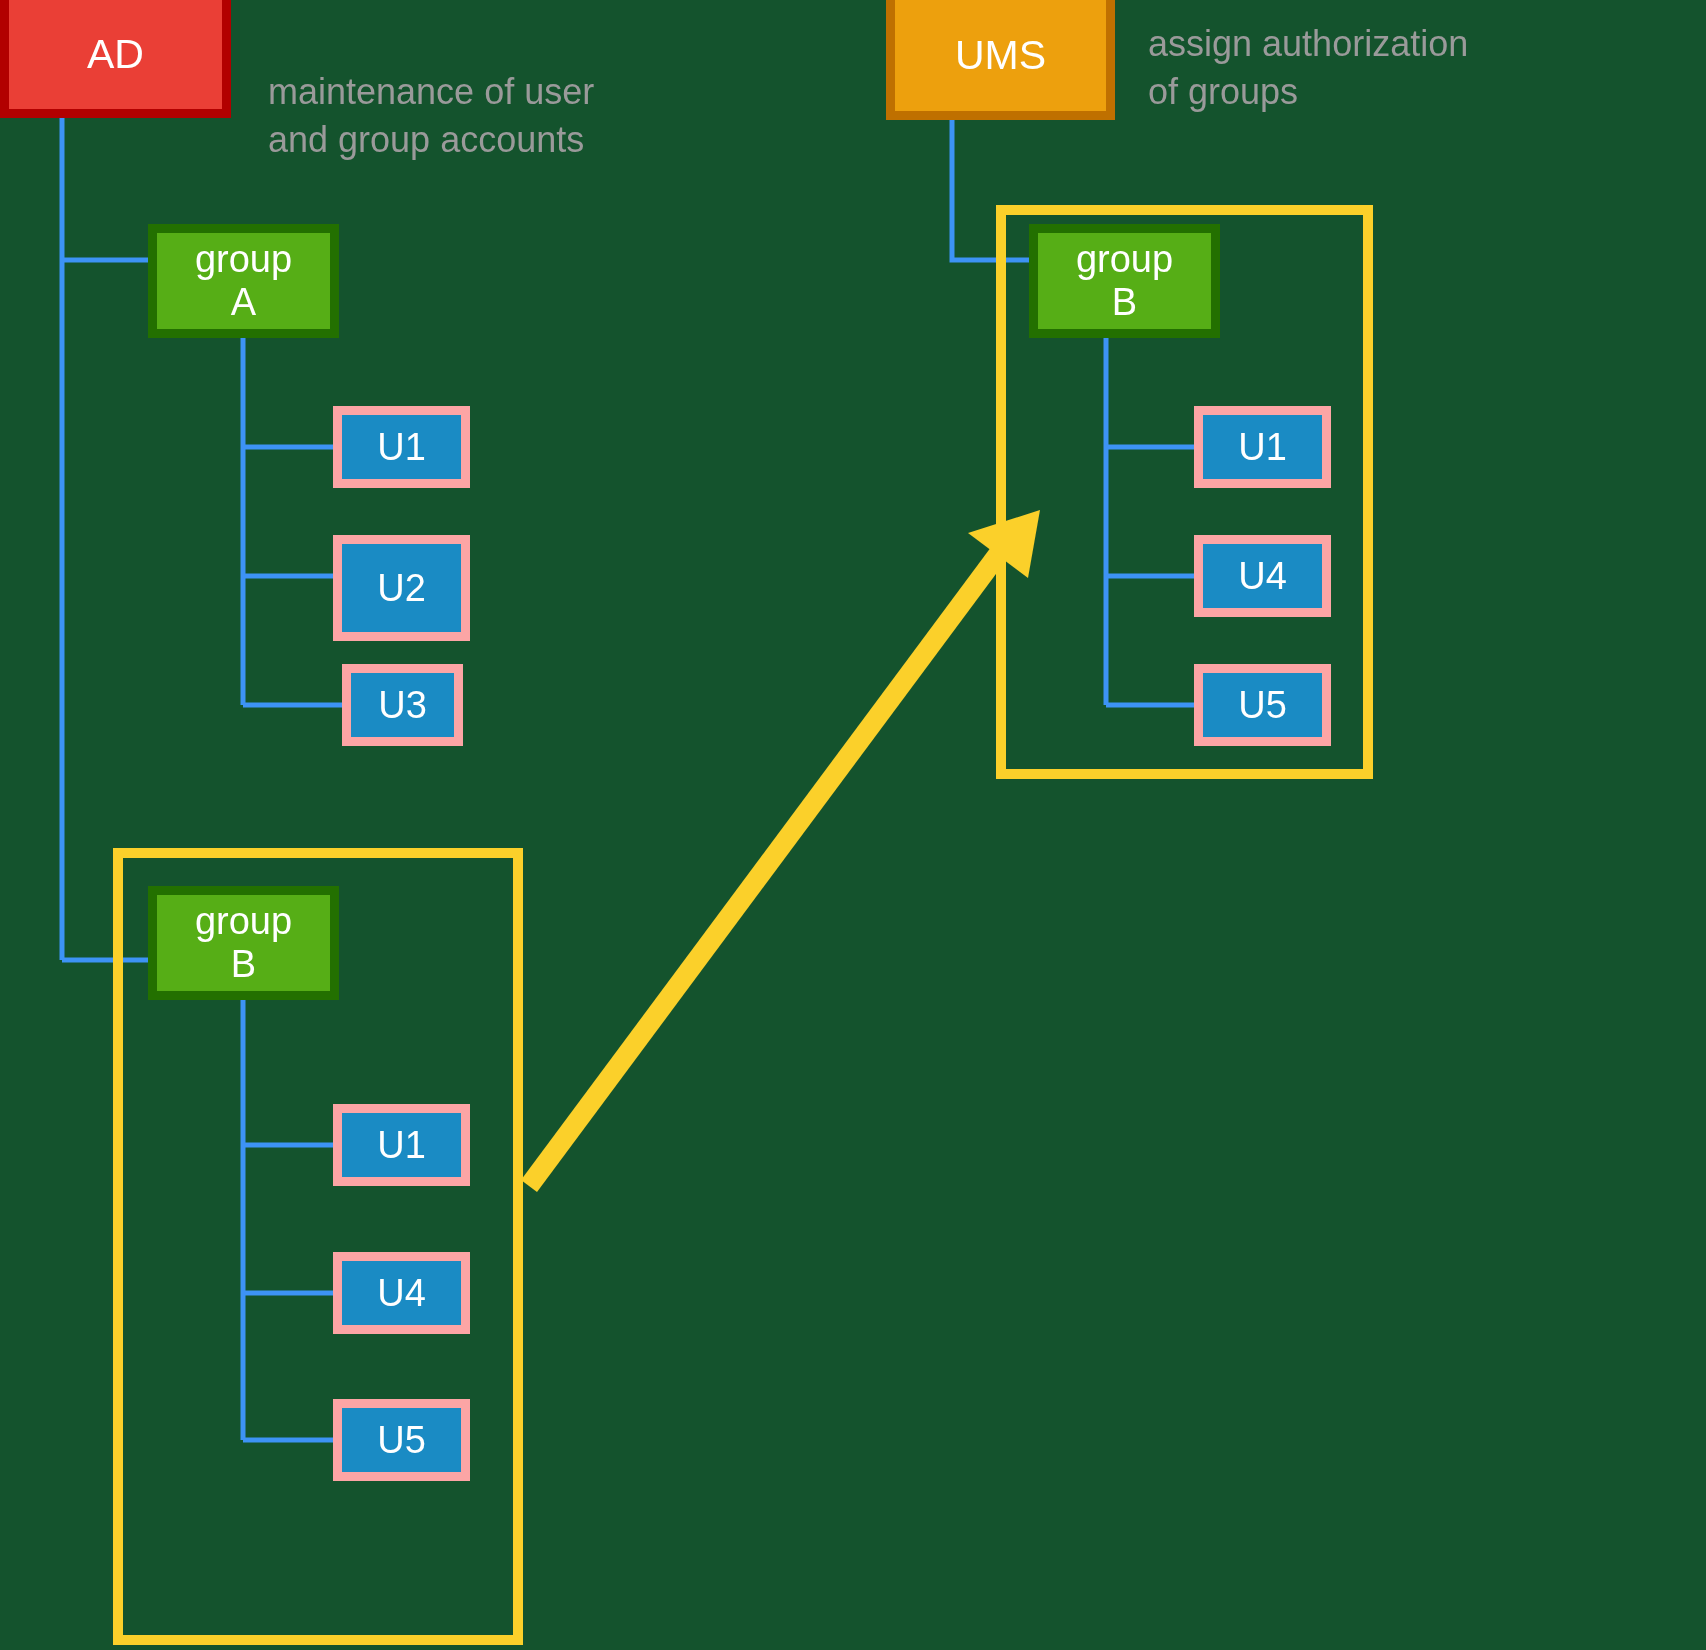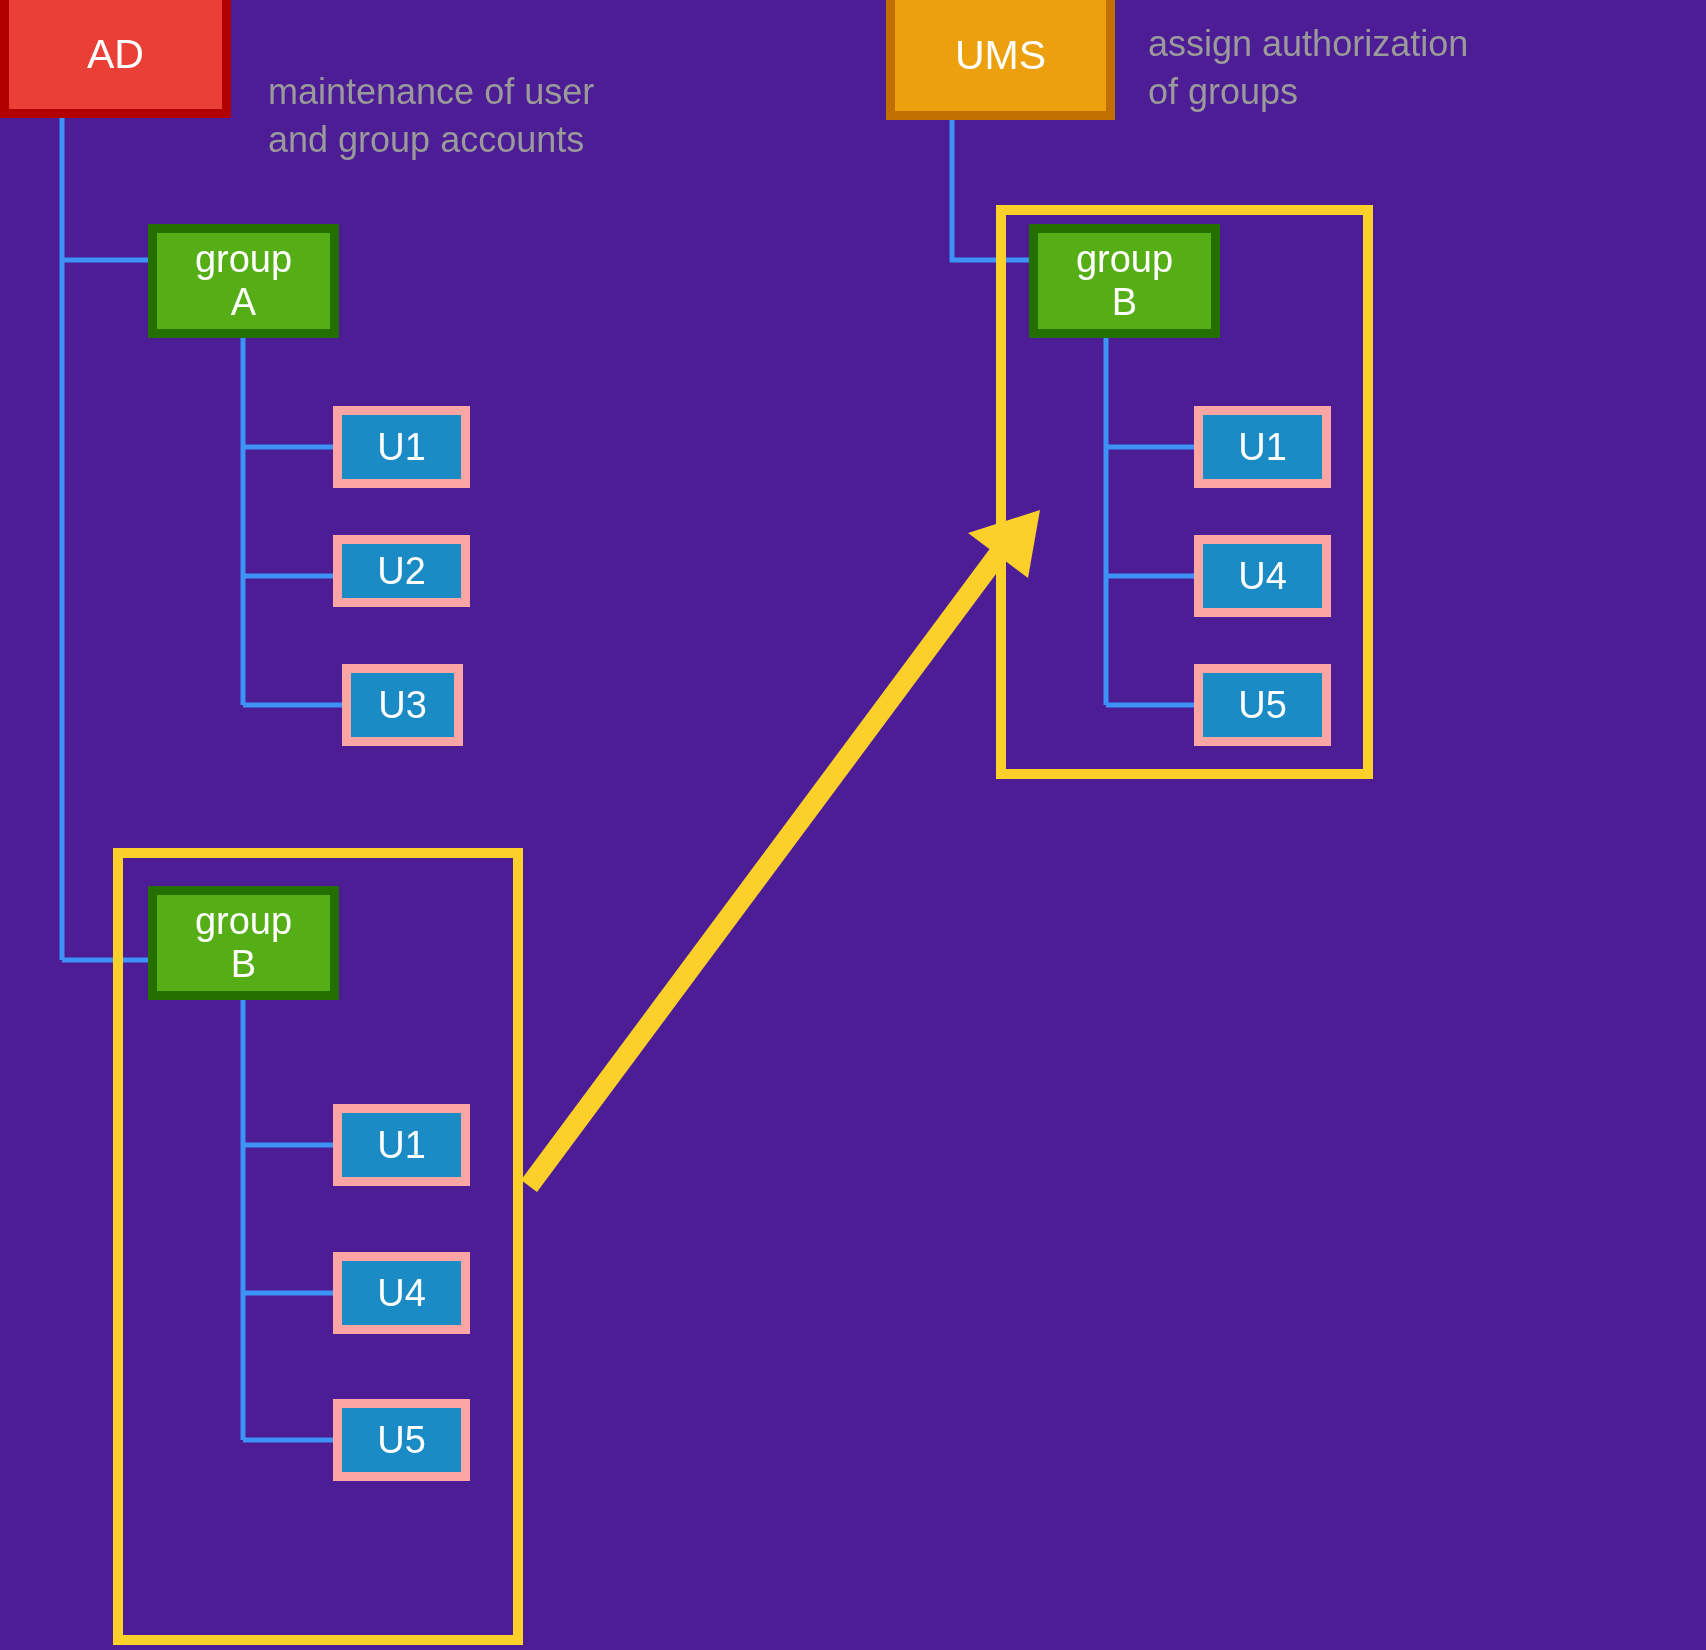--- a/index.html
+++ b/index.html
@@ -7,21 +7,21 @@
     padding: 0;
     background: #ffffff;
   }
   body {
     font-family: "Liberation Sans", sans-serif;
   }
   #stage {
     position: relative;
     width: 1706px;
     height: 1650px;
-    background: #4c1d95;
+    background: #14532d;
     overflow: hidden;
   }
   svg.wires {
     position: absolute;
     left: 0;
     top: 0;
     width: 1706px;
     height: 1650px;
     pointer-events: none;
   }
@@ -122,21 +122,21 @@
 of groups</div>
 
   <div class="node node-group" style="left:148px; top:224px; width:191px; height:114px;">
     <span>group
 A</span>
   </div>
 
   <div class="node node-user" style="left:333px; top:406px; width:137px; height:82px;">
     <span>U1</span>
   </div>
-  <div class="node node-user" style="left:333px; top:535px; width:137px; height:72px;">
+  <div class="node node-user" style="left:333px; top:535px; width:137px; height:106px;">
     <span>U2</span>
   </div>
   <div class="node node-user" style="left:342px; top:664px; width:121px; height:82px;">
     <span>U3</span>
   </div>
 
   <div class="frame-yellow" style="left:113px; top:848px; width:410px; height:797px;"></div>
 
   <div class="node node-group" style="left:148px; top:886px; width:191px; height:114px;">
     <span>group

